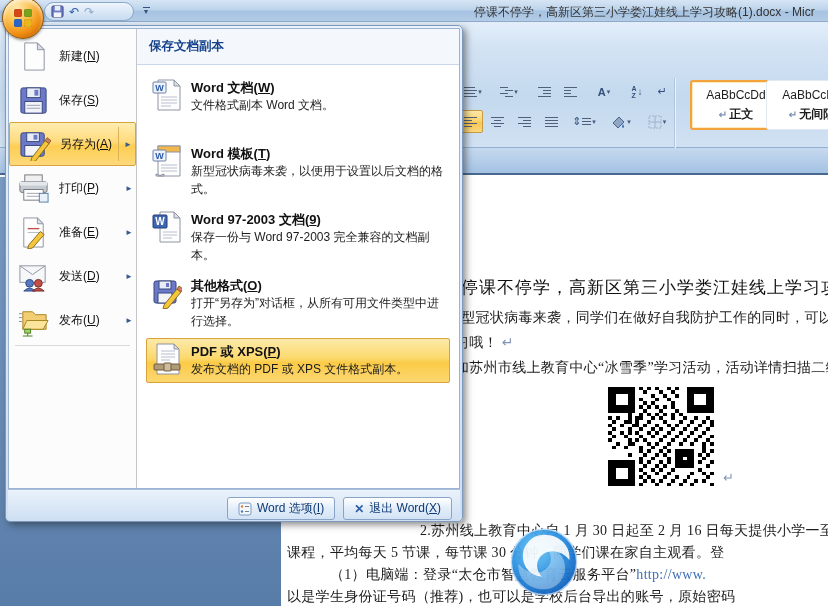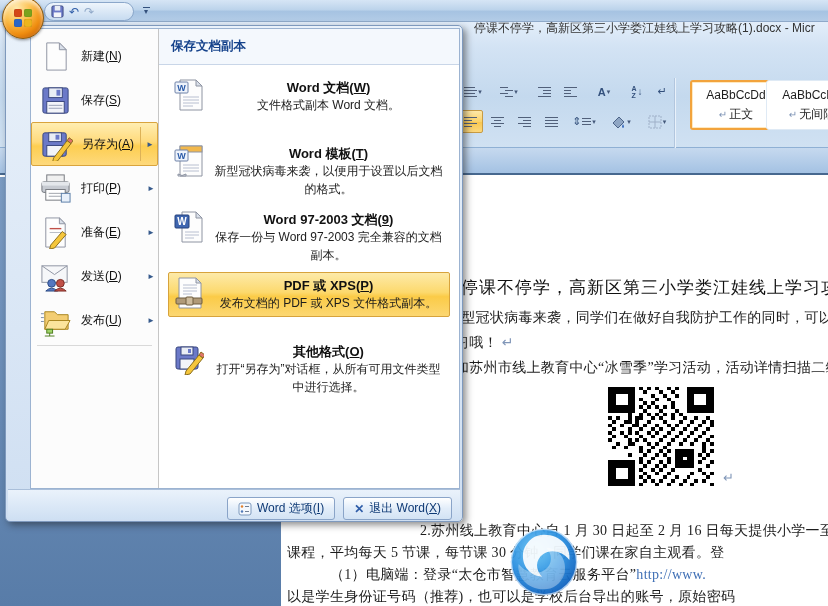--- a/index.html
+++ b/index.html
@@ -5,21 +5,21 @@
   * { box-sizing: border-box; margin: 0; padding: 0; }
   html,body { background:#9db8d6; }
   #canvas {
     position: relative; width: 828px; height: 606px; overflow: hidden;
     background: #fff; font-family: "Liberation Sans", sans-serif;
   }
   
   .titlebar { position:absolute; left:0; top:0; width:828px; height:22px; z-index:15;
     background: linear-gradient(#d6e5f5 0%, #bdd4eb 45%, #a6c3e2 55%, #b3cce7 100%);
     border-bottom:1px solid #8fa9c9; }
-  .doc-title { position:absolute; left:474px; top:20px; font-size:12px; color:#333; white-space:nowrap; }
+  .doc-title { position:absolute; left:474px; top:4px; font-size:12px; color:#333; white-space:nowrap; }
   .qat { position:absolute; left:44px; top:2px; height:19px; width:90px; z-index:20;
     background: linear-gradient(#eef5fc,#c7dbf0); border:1px solid #8ba7ca; border-radius:10px;
     display:flex; align-items:center; padding:0 6px; gap:5px; }
   .qat .g { font-size:12px; line-height:1; color:#2f5da8; }
   .qat .g.dim { color:#8fa8c8; }
   .qat-custom { position:absolute; left:138px; top:3px; width:16px; height:17px; z-index:20;
     display:flex; flex-direction:column; align-items:center; justify-content:center; color:#33507c; font-size:8px; line-height:.8;}
   .qat-custom i { display:block; width:7px; height:1px; background:#33507c; margin-bottom:1px; }
   .orb { position:absolute; left:2px; top:-3px; width:42px; height:42px; border-radius:50%; z-index:30;
     background: radial-gradient(circle at 34% 26%, #ffe9ae 0%, #fcc14e 35%, #ef8d10 65%, #c05c05 88%, #a04c06 100%);
@@ -46,61 +46,61 @@
     font-size:12px; color:#3e5e8e; }
   .launcher { position:absolute; left:654px; top:130px; width:12px; height:12px;
     border:1px solid #7d99bd; border-radius:2px; background:#dce9f6; }
   .launcher:after { content:""; position:absolute; right:1px; bottom:1px; width:5px; height:5px;
     border-right:1px solid #41618e; border-bottom:1px solid #41618e; }
   .style-chip { position:absolute; top:58px; width:92px; height:50px; background:#fff;
     border:1px solid #dfeaf5; border-radius:3px; display:flex; flex-direction:column;
     align-items:center; justify-content:center; gap:4px; }
   .style-chip.sel { border:2px solid #f2a33c; box-shadow: inset 0 0 0 1px #ffe9c0; }
   .style-sample { font-size:12px; color:#1c1c1c; }
-  .style-name { font-size:12px; color:#1c1c1c; }
+  .style-name { font-size:12px; color:#1c1c1c;font-weight:bold; }
   .style-name .mk { color:#7d93b5; font-size:10px; margin-right:2px; }
   
   .doc-strip { position:absolute; left:0; top:148px; width:828px; height:27px; z-index:1;
     background: linear-gradient(#c6d9ef,#a4c2e3); border-bottom:2px solid #47688f; }
   .workspace { position:absolute; left:0; top:177px; width:281px; height:429px; z-index:1;
     background: linear-gradient(#7b9cc4,#587ca8); }
   .page { position:absolute; left:281px; top:177px; width:547px; height:429px; background:#fff; z-index:1; }
   .doc-text { position:absolute; z-index:2; white-space:nowrap; color:#1c1c1c;
     font-family:"Liberation Serif", serif; }
   .doc-heading { font-size:17px; letter-spacing:1px; color:#111; }
   .body14 { font-size:14px; letter-spacing:.3px; }
   .mk { color:#8096b8; }
   .url { color:#3f6fb5;margin-top:40px; }
   .qr { position:absolute; left:604px; top:383px; width:114px; height:107px; z-index:2; background:#fff; }
   .watermark { position:absolute; left:505px; top:523px; width:78px; height:78px; z-index:6; opacity:.95; }
   
   .menu { position:absolute; left:5px; top:25px; width:458px; height:497px; z-index:20;
     background: linear-gradient(#e9f1fa,#cfdff2); border:1px solid #7e99bd;
     border-radius:0 5px 5px 5px; box-shadow:3px 3px 7px rgba(30,30,30,.5); padding:2px;
     display:flex; flex-direction:column; }
-  .menu-body { flex:1; display:flex; min-height:0; border:1px solid #9cb3d1; background:#fff;margin-left:22px; }
+  .menu-body { flex:1; display:flex; min-height:0; border:1px solid #9cb3d1; background:#fff; }
   .menu-left { width:128px; background:#fcfcfc; border-right:1px solid #c6c6c6; padding-top:5px; }
   .mitem { height:44px; display:flex; align-items:center; padding:0 3px 0 8px; cursor:default; }
   .mitem .lbl { margin-left:9px; font-size:12px; color:#111; white-space:nowrap; }
   .mitem .arr { margin-left:auto; font-size:8px; color:#365a8c; }
   .mitem.hl { background: linear-gradient(#ffeeb2 0%,#ffda7b 45%,#fdce51 55%,#fed97c 100%);
     border:1px solid #d9a43d; border-radius:2px; }
   .mitem.hl .arr { border-left:1px solid #ddb257; padding-left:5px; height:34px; display:flex; align-items:center; }
   .msep { border-top:1px solid #d9d9d9; margin:3px 6px; }
   .micon { width:33px; height:33px; flex:none; }
   .menu-right { flex:1; background:#fff; display:flex; flex-direction:column; min-width:0; }
   .sub-header { height:36px; flex:none; display:flex; align-items:center; padding-left:12px;
     font-size:12.5px; font-weight:bold; color:#15428b; background:#f4f8fd; border-bottom:1px solid #c9d6e8; }
   .sub-items { padding:5px 3px 0 3px; }
   .sub-item { height:66px; padding:4px 6px 0 6px; }
   .sub-inner { display:flex; gap:9px; padding:3px 5px; border:1px solid transparent; border-radius:2px; }
   .sub-item.hl .sub-inner { background: linear-gradient(#fdeaa9 0%,#fcd96d 45%,#fbcb47 55%,#fcd772 100%);
     border:1px solid #d7a33c; }
   .sicon { width:30px; height:32px; flex:none; margin-top:1px; }
-  .stxt { width:280px;text-align:center; }
+  .stxt { width:280px; }
   .stitle { font-size:13px; font-weight:bold; color:#111; line-height:19px; white-space:nowrap; }
   .sdesc { font-size:12px; color:#1c1c1c; line-height:17.5px; }
   .menu-footer { height:30px; flex:none; display:flex; justify-content:flex-end; align-items:center;
     gap:8px; padding-right:8px; background: linear-gradient(#eaf2fb,#cfe0f3);
     border-top:1px solid #aabfda; }
   .fbtn { height:23px; display:flex; align-items:center; gap:5px; padding:0 10px;
     border:1px solid #8aa4c8; border-radius:3px; font-size:12px; color:#0f3a75;
     background: linear-gradient(#ffffff,#e2edf9 50%,#d3e3f4); cursor:default;margin-top:8px; }
   .fbtn .x { color:#2f5da8; font-weight:bold; font-size:12px; }
   u { text-decoration:underline; }
@@ -424,52 +424,52 @@
                   <line x1="11" y1="24" x2="25" y2="24" stroke="#b8bfd0"></line>
                   <line x1="11" y1="27" x2="20" y2="27" stroke="#b8bfd0"></line>
               </svg>
               <div class="stxt">
                 <div class="stitle"><span>Word 97-2003 文档(</span><u>9</u><span>)</span></div>
                 <div class="sdesc">保存一份与 Word 97-2003 完全兼容的文档副本。</div>
               </div>
             </div>
           </div>
 
+          <div class="sub-item">
+            <div class="sub-inner">
+              <svg class="sicon" viewBox="0 0 30 32">
+                <rect x="2" y="4" width="22" height="22" rx="2" fill="#6b79c8" stroke="#39477e"></rect>
+                <rect x="7" y="4" width="12" height="8" fill="#e9edf5" stroke="#39477e"></rect>
+                <rect x="14" y="6" width="3" height="4" fill="#6b79c8"></rect>
+                <rect x="6" y="16" width="14" height="10" fill="#f2f4f9" stroke="#39477e"></rect>
+                <path d="M12 28 L25 12 l4 3 L16 31 l-5 1 Z" fill="#f5c63c" stroke="#8a6d1c"></path>
+                <path d="M25 12 l4 3 2 -3 -4 -3 Z" fill="#e0746a" stroke="#8a6d1c"></path>
+              </svg>
+              <div class="stxt">
+                <div class="stitle"><span>其他格式(</span><u>O</u><span>)</span></div>
+                <div class="sdesc">打开“另存为”对话框，从所有可用文件类型中进行选择。</div>
+              </div>
+            </div>
+          </div>
+
           <div class="sub-item hl">
             <div class="sub-inner">
               <svg class="sicon" viewBox="0 0 30 32">
                 <path d="M5 1 h17 l5 5 v25 H5 Z" fill="#fdfdfd" stroke="#8e94a2"></path>
                 <path d="M22 1 l5 5 h-5 Z" fill="#d9dfe9" stroke="#8e94a2"></path>
                 <line x1="9" y1="8" x2="23" y2="8" stroke="#b8bfd0"></line>
                   <line x1="9" y1="11" x2="23" y2="11" stroke="#b8bfd0"></line>
                   <line x1="9" y1="14" x2="23" y2="14" stroke="#b8bfd0"></line>
                   <line x1="9" y1="17" x2="18" y2="17" stroke="#b8bfd0"></line>
                 <rect x="2" y="21" width="26" height="6" rx="1" fill="#b09a78" stroke="#6e5c3e"></rect>
                 <rect x="12" y="20" width="7" height="8" rx="1" fill="#cdbb9c" stroke="#6e5c3e"></rect>
               </svg>
               <div class="stxt">
                 <div class="stitle"><span>PDF 或 XPS(</span><u>P</u><span>)</span></div>
                 <div class="sdesc">发布文档的 PDF 或 XPS 文件格式副本。</div>
-              </div>
-            </div>
-          </div>
-
-          <div class="sub-item">
-            <div class="sub-inner">
-              <svg class="sicon" viewBox="0 0 30 32">
-                <rect x="2" y="4" width="22" height="22" rx="2" fill="#6b79c8" stroke="#39477e"></rect>
-                <rect x="7" y="4" width="12" height="8" fill="#e9edf5" stroke="#39477e"></rect>
-                <rect x="14" y="6" width="3" height="4" fill="#6b79c8"></rect>
-                <rect x="6" y="16" width="14" height="10" fill="#f2f4f9" stroke="#39477e"></rect>
-                <path d="M12 28 L25 12 l4 3 L16 31 l-5 1 Z" fill="#f5c63c" stroke="#8a6d1c"></path>
-                <path d="M25 12 l4 3 2 -3 -4 -3 Z" fill="#e0746a" stroke="#8a6d1c"></path>
-              </svg>
-              <div class="stxt">
-                <div class="stitle"><span>其他格式(</span><u>O</u><span>)</span></div>
-                <div class="sdesc">打开“另存为”对话框，从所有可用文件类型中进行选择。</div>
               </div>
             </div>
           </div>
 
         </div>
       </div>
     </div>
 
     <div class="menu-footer">
       <div class="fbtn">

